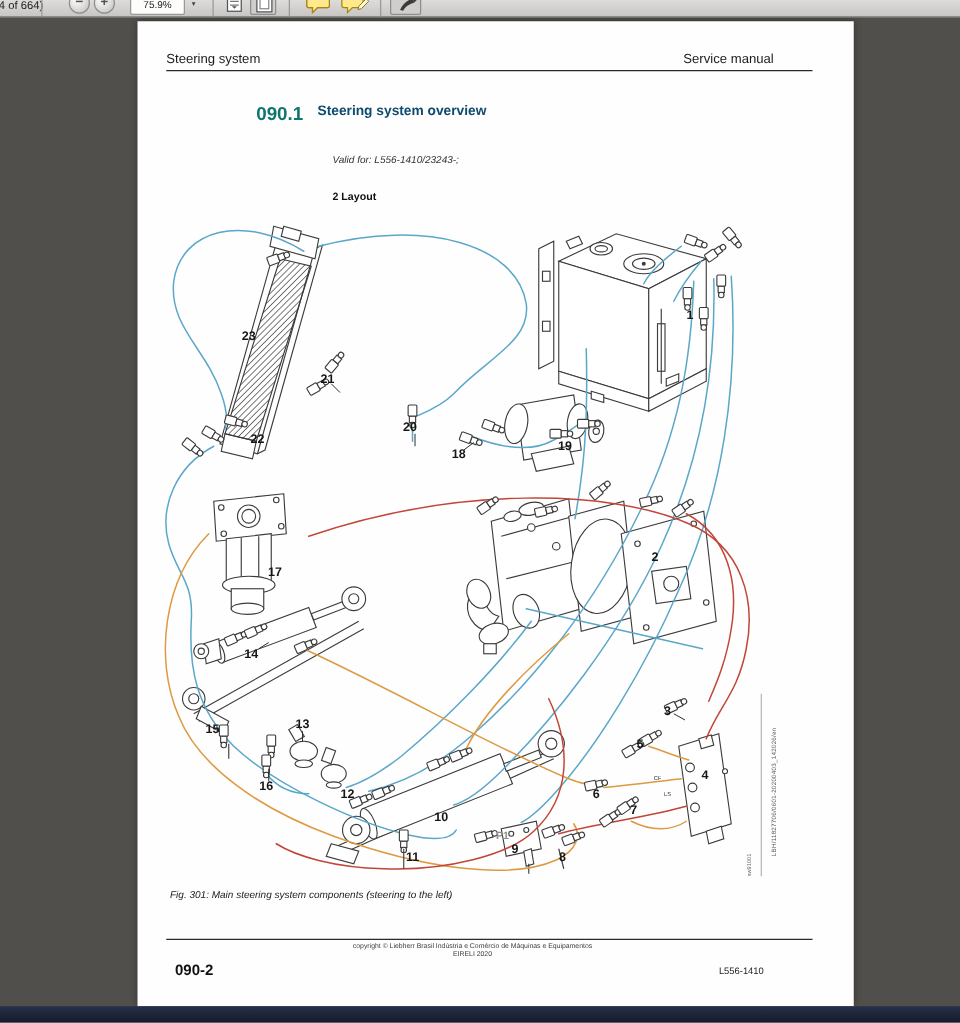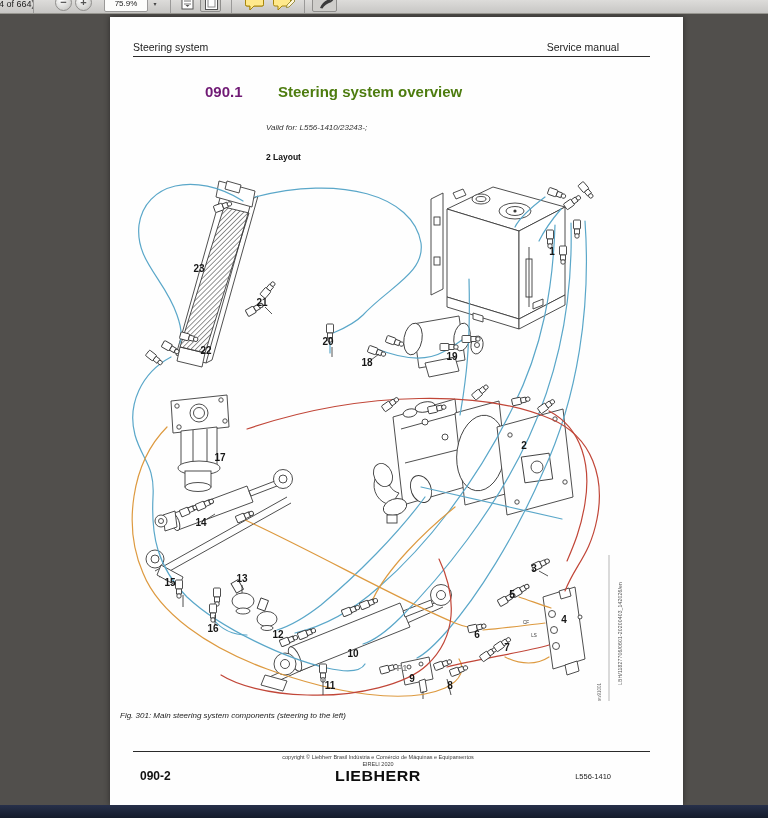--- a/index.html
+++ b/index.html
@@ -34,25 +34,25 @@
   .tb-btn svg{position:absolute;left:0;top:0;}
   
   .viewer{position:absolute;top:14px;left:0;width:768px;height:791px;background:#514f4c;}
   .page{
     position:absolute;left:110px;top:3px;width:573px;height:788px;background:#fefefe;
     box-shadow:0 0 6px rgba(0,0,0,.45);
   }
   .hdr-left{position:absolute;left:23px;top:24px;font-size:10.5px;color:#1c1c1c;}
   .hdr-right{position:absolute;right:64px;top:24px;font-size:10.5px;color:#1c1c1c;}
   .hdr-rule{position:absolute;left:23px;top:39px;width:517px;height:1px;background:#2a2a2a;}
-  .sec-num{position:absolute;left:95px;top:66px;font-size:15px;font-weight:bold;color:#701a75;}
-  .sec-title{position:absolute;left:168px;top:66px;font-size:15px;font-weight:bold;color:#4d7c0f;}
+  .sec-num{position:absolute;left:95px;top:66px;font-size:15px;font-weight:bold;color:#0f766e;}
+  .sec-title{position:absolute;left:144px;top:66px;font-size:11px;font-weight:bold;color:#0c4a6e;}
   .valid-for{position:absolute;left:156px;top:106px;font-size:8px;font-style:italic;color:#333;}
   .layout-hd{position:absolute;left:156px;top:135px;font-size:8.5px;font-weight:bold;color:#111;}
-  .fig-caption{position:absolute;left:10px;top:694px;font-size:8px;font-style:italic;color:#222;}
+  .fig-caption{position:absolute;left:26px;top:694px;font-size:8px;font-style:italic;color:#222;}
   .side-long{position:absolute;left:507px;top:668px;transform:rotate(-90deg);
     transform-origin:0 0;font-size:5px;color:#555;white-space:nowrap;letter-spacing:.2px;}
   .side-short{position:absolute;left:487px;top:684px;transform:rotate(-90deg);
     transform-origin:0 0;font-size:4.5px;color:#666;white-space:nowrap;}
   .ftr-rule{position:absolute;left:23px;top:734px;width:517px;height:1px;background:#2a2a2a;}
   .copy1{position:absolute;left:0;top:737px;width:536px;text-align:center;font-size:5.5px;color:#3a3a3a;}
   .copy2{position:absolute;left:0;top:744px;width:536px;text-align:center;font-size:5.5px;color:#3a3a3a;}
   .pg-num{position:absolute;left:30px;top:752px;font-size:12px;font-weight:bold;color:#111;}
   .brand{position:absolute;left:0;top:750px;width:536px;text-align:center;font-size:16px;
     font-weight:bold;letter-spacing:.5px;color:#0d0d0d;transform:scaleY(.95);}
@@ -404,18 +404,17 @@
     </div>
 
     <span class="fig-caption">Fig. 301: Main steering system components (steering to the left)</span>
     <span class="side-long">LBH/11827706/0601-20200403_142026/en</span>
     <span class="side-short">sw91001</span>
 
     <div class="ftr-rule"></div>
     <div class="copy1">copyright © Liebherr Brasil Indústria e Comércio de Máquinas e Equipamentos</div>
     <div class="copy2">EIRELI 2020</div>
     <span class="pg-num">090-2</span>
-    <div class="brand">LIEBHERR</div>
     <span class="model">L556-1410</span>
   </div>
 </div>
 
 <div class="taskbar"></div>
 
 </body></html>

